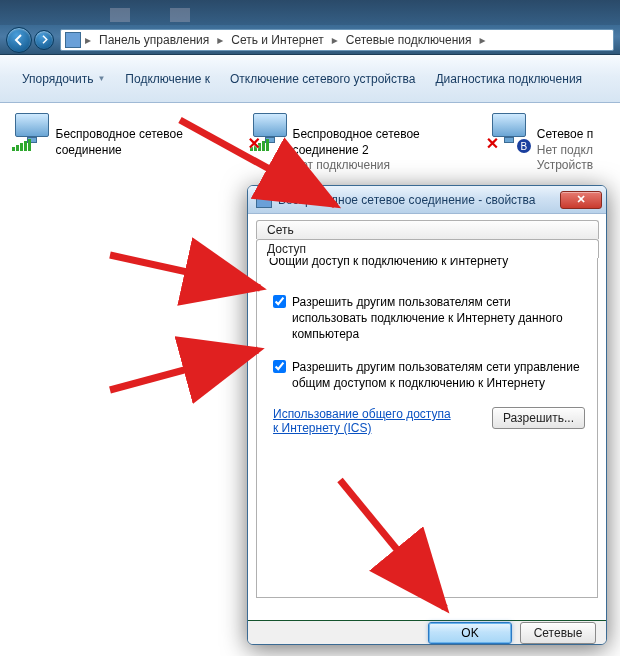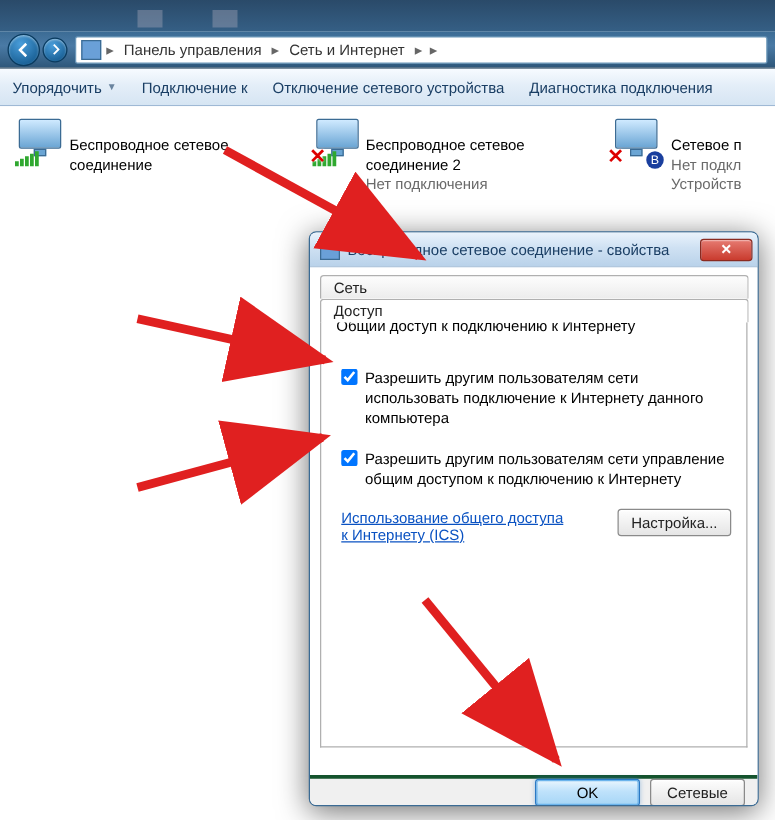--- a/index.html
+++ b/index.html
@@ -59,27 +59,28 @@
     gap: 2px;
     font-size: 12px;
     color: #333;
     overflow: hidden;
   }
   .addr .crumb { padding: 0 4px; white-space: nowrap; }
   .addr .sep { color: #666; padding: 0 2px; }
   .addr .icon-small { width:16px; height:16px; background:#6aa0d8; border:1px solid #3b6b94; display:inline-block; }
   
   .toolbar {
-    height: 30px;
+    height: 48px;
     background: linear-gradient(#f7fbff, #e4eef8 45%, #d6e5f3);
     border-bottom: 1px solid #9fb9d5;
     display: flex;
     align-items: flex-end;
     color: #1a3e64;
     font-size: 12px;
+    padding-left: 12px;
   }
   .tb-item { padding: 0 10px; height: 100%; display:flex; align-items:center; gap:4px; }
   .drop { font-size: 8px; opacity:.6; }
   
   .content {
     position: relative;
     height: calc(656px - 25px - 30px - 30px);
     background: #fff;
     padding: 8px 12px;
     display: flex;
@@ -214,21 +215,21 @@
     background: linear-gradient(#fdfdfd,#e5e5e5);
     border:1px solid #8a8a8a; border-radius:3px;
     font-size:12px; color:#222;
     box-shadow: inset 0 1px 0 #fff;
   }
   .dlg-buttons {
     height: 24px;
     display:flex; align-items:center; justify-content:flex-end;
     gap:8px; padding: 0 10px;
     background: #f0f0f0;
-    border-top:3px solid #14532d;
+    border-top:1px solid #14532d;
   }
   .okbtn {
     height:22px; width:84px;
     background: linear-gradient(#eaf6fe,#bfe2fb 45%,#a6d6f6);
     border:1px solid #2a79c4; border-radius:3px;
     font-size:12px;
     box-shadow: 0 0 0 1px #6bb4ec inset, 0 0 4px rgba(42,121,196,.4);
   }
   
   .arrows { position:absolute; inset:0; pointer-events:none; width:620px; height:656px;}
@@ -252,20 +253,21 @@
         <path d="M4 1 L9 6 L4 11" stroke="#fff" stroke-width="2" fill="none"></path>
       </svg>
   </div>
   <div class="addr">
     <span class="icon-small"></span>
     <span class="sep">▸</span>
     <span class="crumb">Панель управления</span>
     <span class="sep">▸</span>
     <span class="crumb">Сеть и Интернет</span>
     <span class="sep">▸</span>
+    <span class="crumb">Сетевые подключения</span>
     <span class="sep">▸</span>
   </div>
 </div>
 
 <div class="toolbar">
   <div class="tb-item">
     <span>Упорядочить</span>
     <span class="drop">▼</span>
   </div>
   <div class="tb-item">
@@ -354,21 +356,21 @@
         <label>Разрешить другим пользователям сети использовать подключение к Интернету данного компьютера</label>
       </div>
 
       <div class="chk-row">
         <input type="checkbox" checked="" style="">
         <label>Разрешить другим пользователям сети управление общим доступом к подключению к Интернету</label>
       </div>
 
       <div class="linkrow">
         <a href="#">Использование общего доступа к Интернету (ICS)</a>
-        <button class="wbtn">Настройка...</button>
+        <button class="wbtn">Разрешить...</button>
       </div>
     </div>
   </div>
   <div class="dlg-buttons">
     <button class="okbtn">OK</button>
     <button class="wbtn">Сетевые</button>
   </div>
 </div>
 
 <svg class="arrows">

